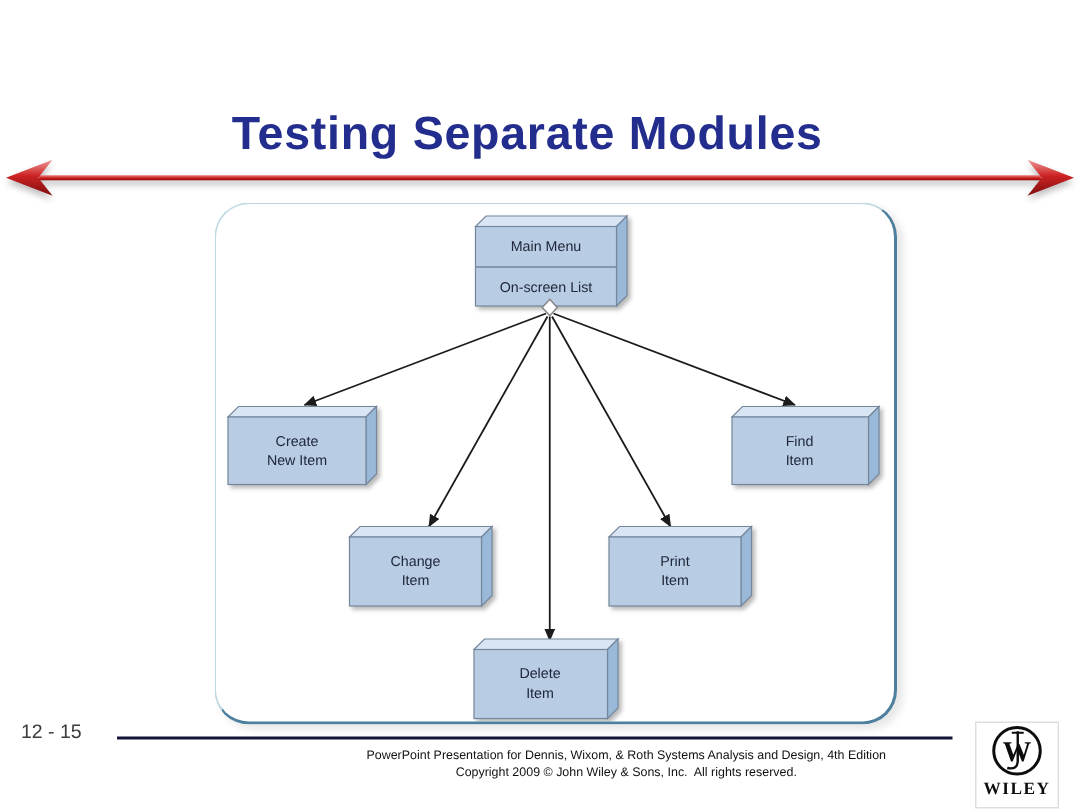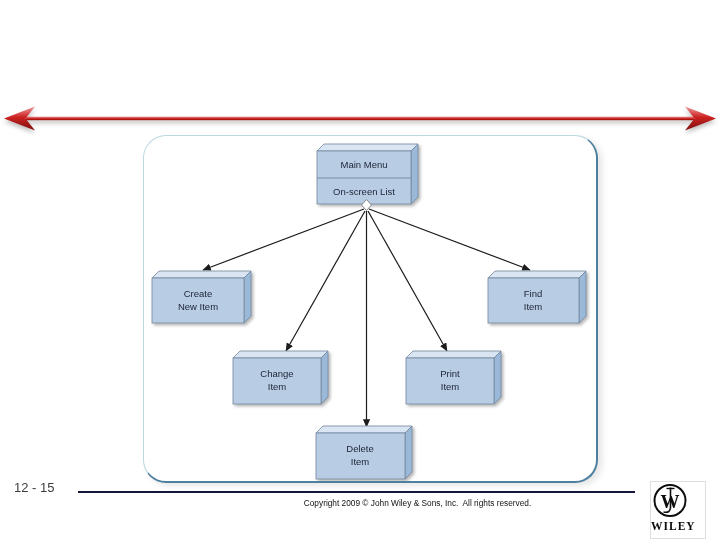--- a/index.html
+++ b/index.html
@@ -38,32 +38,33 @@
   .footer-divider{position:absolute;left:78px;top:491px;width:557px;height:2px;background:#15153a;}
   .page-number{position:absolute;left:14px;top:480px;font-size:13px;color:var(--page-number);}
   .footer-text{
     position:absolute;left:180px;top:498px;width:475px;text-align:center;
     font-size:8.3px;line-height:11px;color:var(--footer-text);
   }
   .footer-text div{white-space:pre;}
   
   .wiley-box{
     position:absolute;left:650px;top:481px;width:54px;height:56px;background:#fff;
-    border:1px solid #dedede;display:flex;flex-direction:column;justify-content:flex-start;
+    border:1px solid #dedede;display:flex;flex-direction:column;align-items:center;justify-content:flex-start;
   }
   .wiley-wordmark{
     font-family:"Liberation Serif",serif;font-weight:bold;font-size:11.5px;color:#0d0d0d;
     letter-spacing:1px;line-height:14px;
   }
 </style>
 </head>
 <body>
 
 <div class="slide">
 
+  <div class="slide-title">Testing Separate Modules</div>
 
   <svg class="red-arrow-svg" width="720" height="34" viewBox="0 0 720 34">
     <defs>
       <linearGradient id="gShaft" x1="0" y1="13" x2="0" y2="19.5" gradientUnits="userSpaceOnUse">
         <stop offset="0" stop-color="#9a1b1b"></stop>
         <stop offset="0.3" stop-color="#ea7a7a"></stop>
         <stop offset="0.6" stop-color="#c41616"></stop>
         <stop offset="1" stop-color="#5e0707"></stop>
       </linearGradient>
       <linearGradient id="gHead" x1="0" y1="4" x2="0" y2="29" gradientUnits="userSpaceOnUse">
@@ -142,20 +143,21 @@
         <rect class="face-front" x="172" y="297" width="89" height="46"></rect>
         <text class="box-label" x="216" y="316">Delete</text>
         <text class="box-label" x="216" y="329">Item</text>
       </g>
     </svg>
   </div>
 
   <div class="footer-divider"></div>
   <div class="page-number">12 - 15</div>
   <div class="footer-text">
+    <div>PowerPoint Presentation for Dennis, Wixom, &amp; Roth Systems Analysis and Design, 4th Edition</div>
     <div>Copyright 2009 © John Wiley &amp; Sons, Inc.  All rights reserved.</div>
   </div>
 
   <div class="wiley-box">
     <svg width="38" height="37" viewBox="0 0 38 37">
       <circle cx="19" cy="18.5" r="15.5" fill="none" stroke="#0d0d0d" stroke-width="2"></circle>
       <text x="19" y="25.5" text-anchor="middle" font-family="Liberation Serif, serif" font-size="19" font-weight="bold" fill="#0d0d0d">W</text>
       <path d="M19.5,5.5 L19.5,25 Q19.5,31.5 12.5,30" fill="none" stroke="#0d0d0d" stroke-width="1.6"></path>
       <line x1="15.5" y1="6.5" x2="23.5" y2="6.5" stroke="#0d0d0d" stroke-width="1.4"></line>
     </svg>

